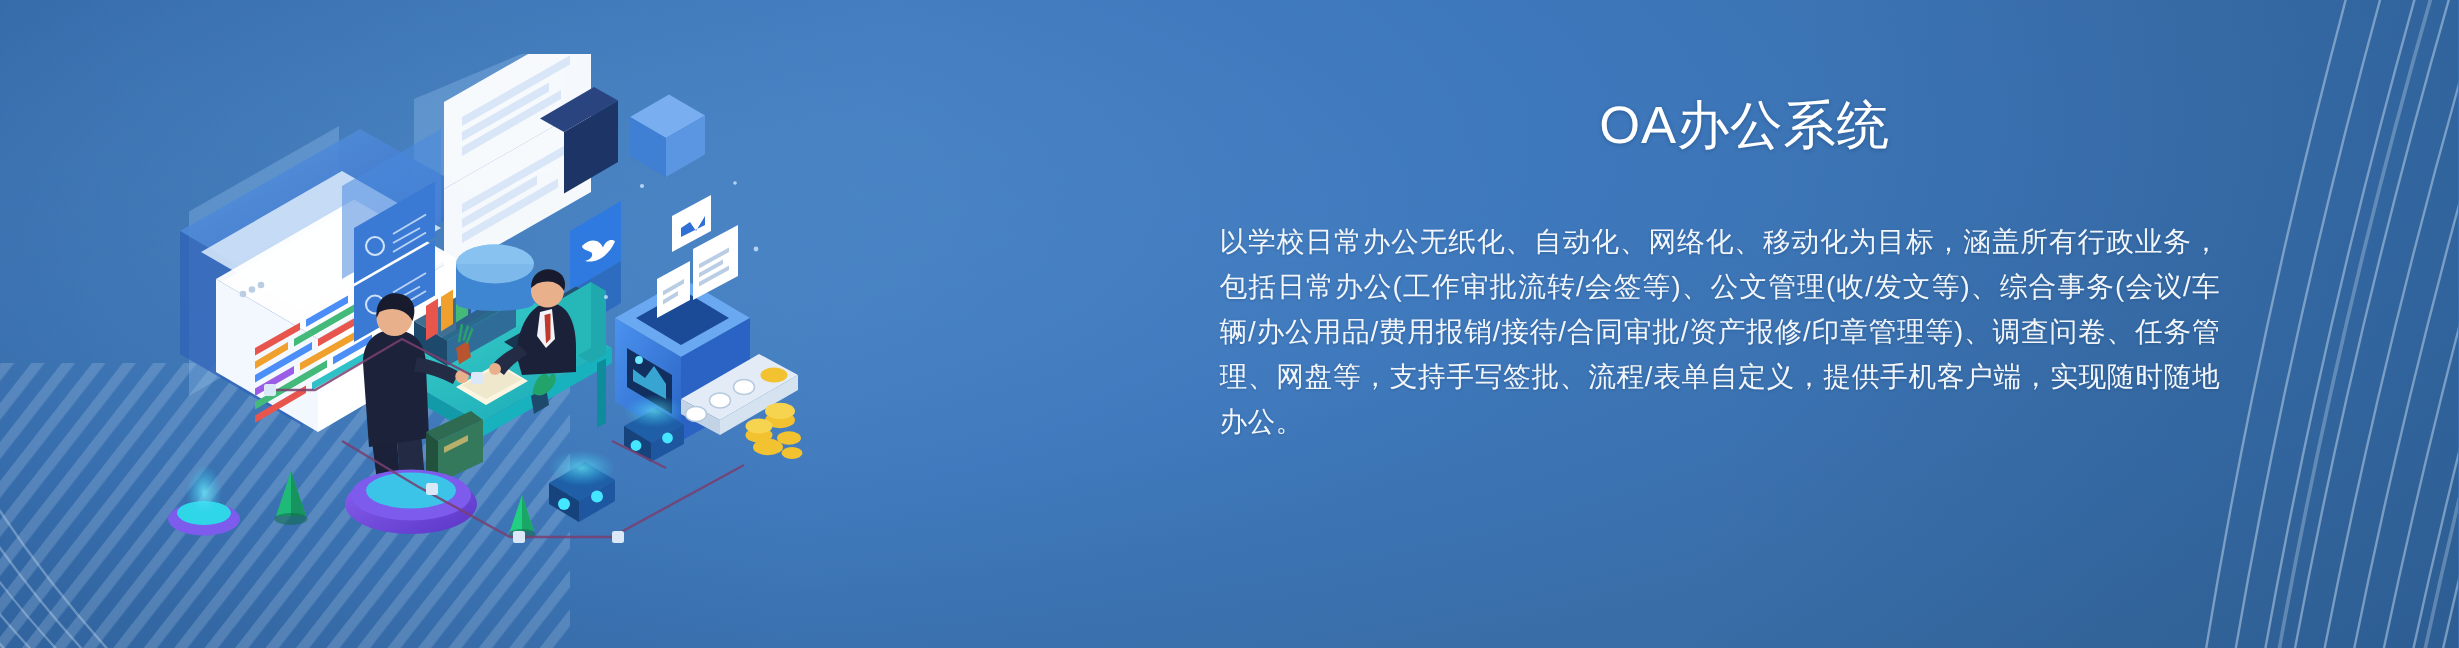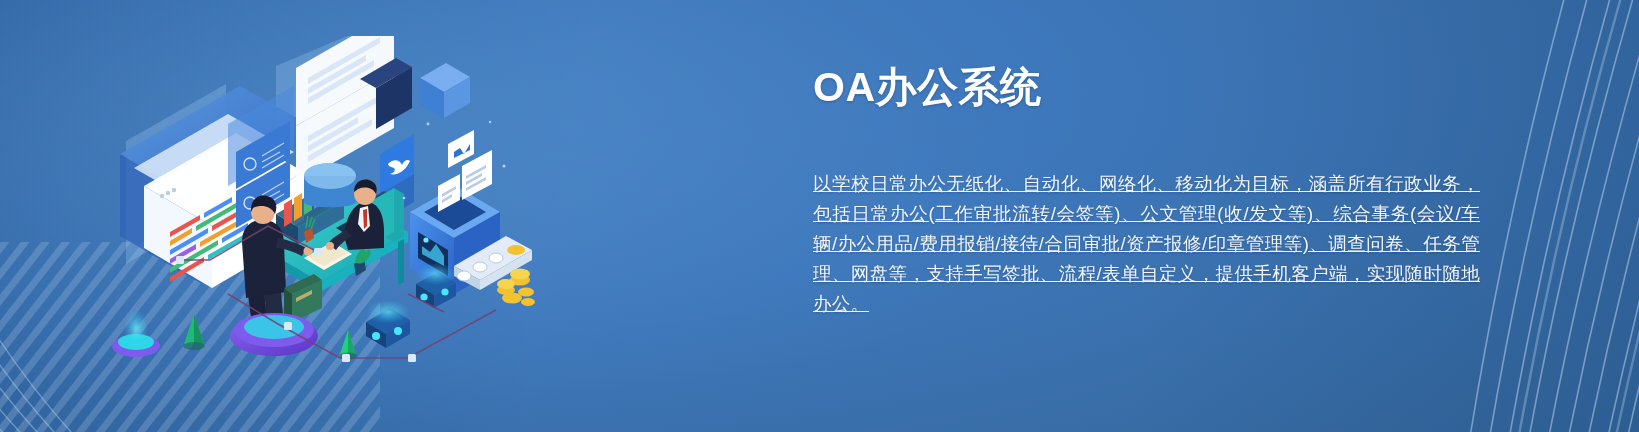--- a/index.html
+++ b/index.html
@@ -62,37 +62,37 @@
   .illustration svg{ display:block; width:100%; height:100%; }
 
   
   .text-col{
     position:absolute;
     left:813px; top:62px;
     width:700px;
   }
   .title{
     color:#ffffff;
-    font-size:41px;
-    font-weight:700;
+    font-size:35px;
+    font-weight:400;
     letter-spacing:.5px;
     line-height:1.25;
     text-shadow:0 1px 3px rgba(12,45,85,.35);
+    text-align:center;
   }
   .desc{
-    margin-top:56px;
+    margin-top:40px;
     color:#f2f6fb;
     font-size:18.5px;
     line-height:30px;
     letter-spacing:.2px;
     text-align:justify;
     text-justify:inter-ideograph;
     width:667px;
     text-shadow:0 1px 2px rgba(12,45,85,.28);
-    text-decoration:underline;
   }
 </style>
 </head>
 <body>
 
 <div class="banner">
 
   <div class="vignette"></div>
 
   <div class="fan-right">

